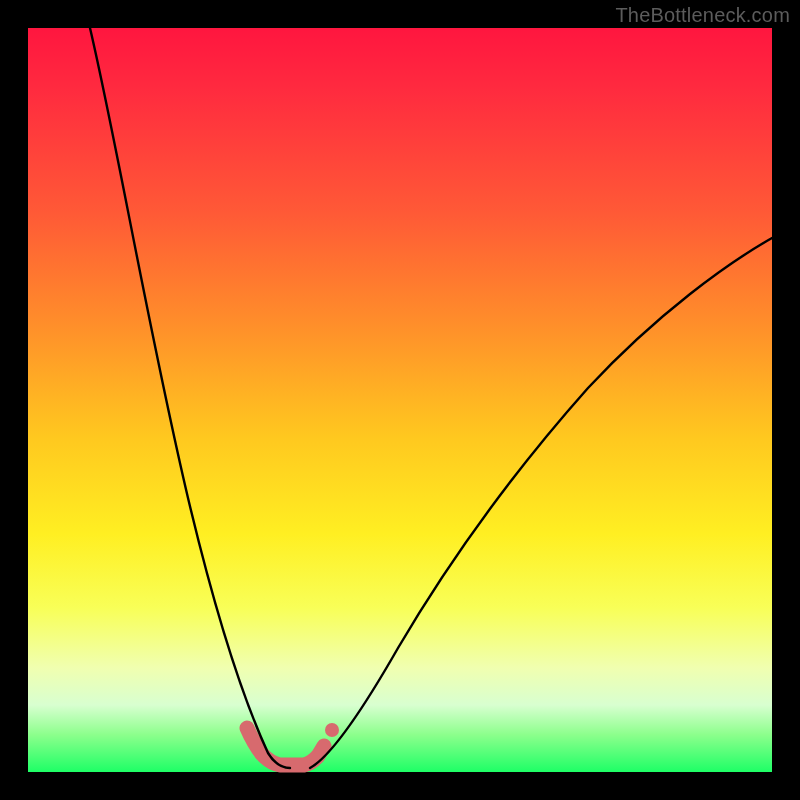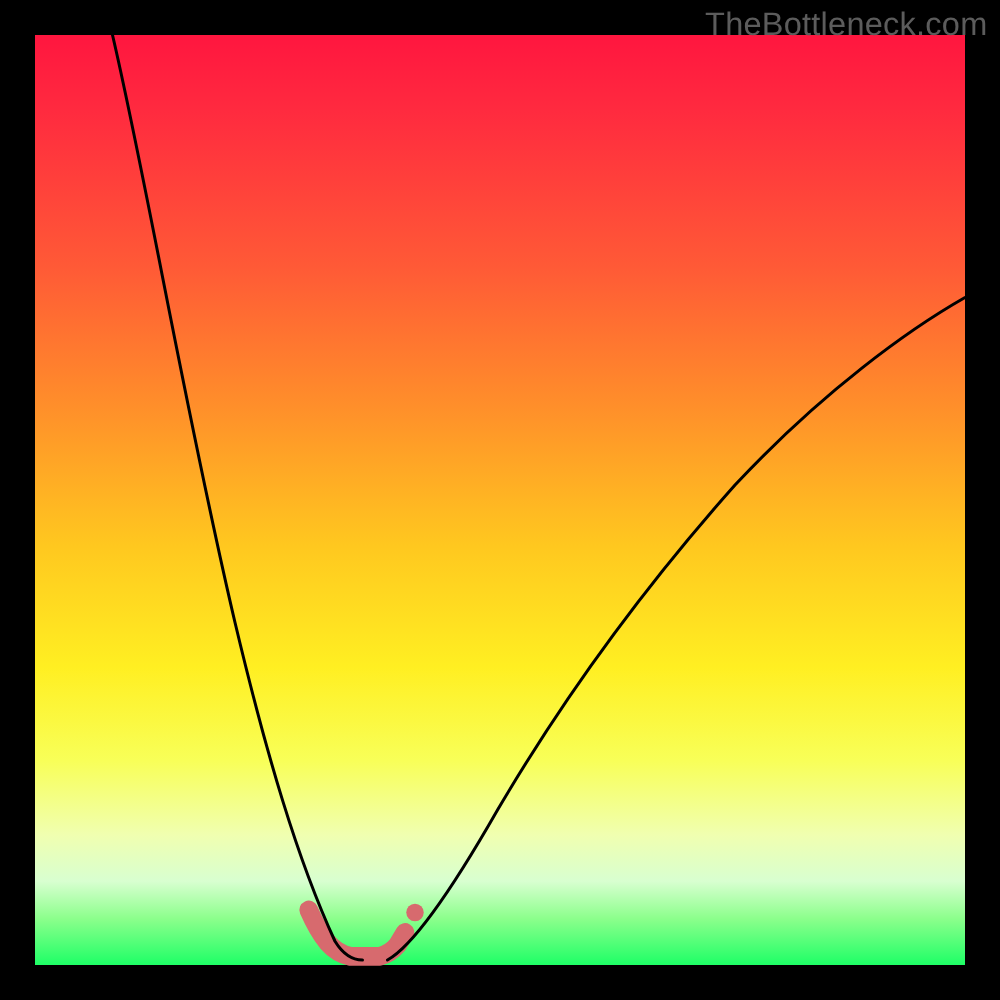--- a/index.html
+++ b/index.html
@@ -15,21 +15,21 @@
     position: relative;
     width: 800px;
     height: 800px;
     background: #000;
   }
   .watermark {
     position: absolute;
     top: 4px;
     right: 10px;
     color: #5c5c5c;
-    font-size: 26px;
+    font-size: 20px;
     font-weight: 500;
     letter-spacing: 0.2px;
     z-index: 5;
     margin-left: 32px;
   }
   .plot-area {
     position: absolute;
     left: 28px;
     top: 28px;
     width: 744px;

